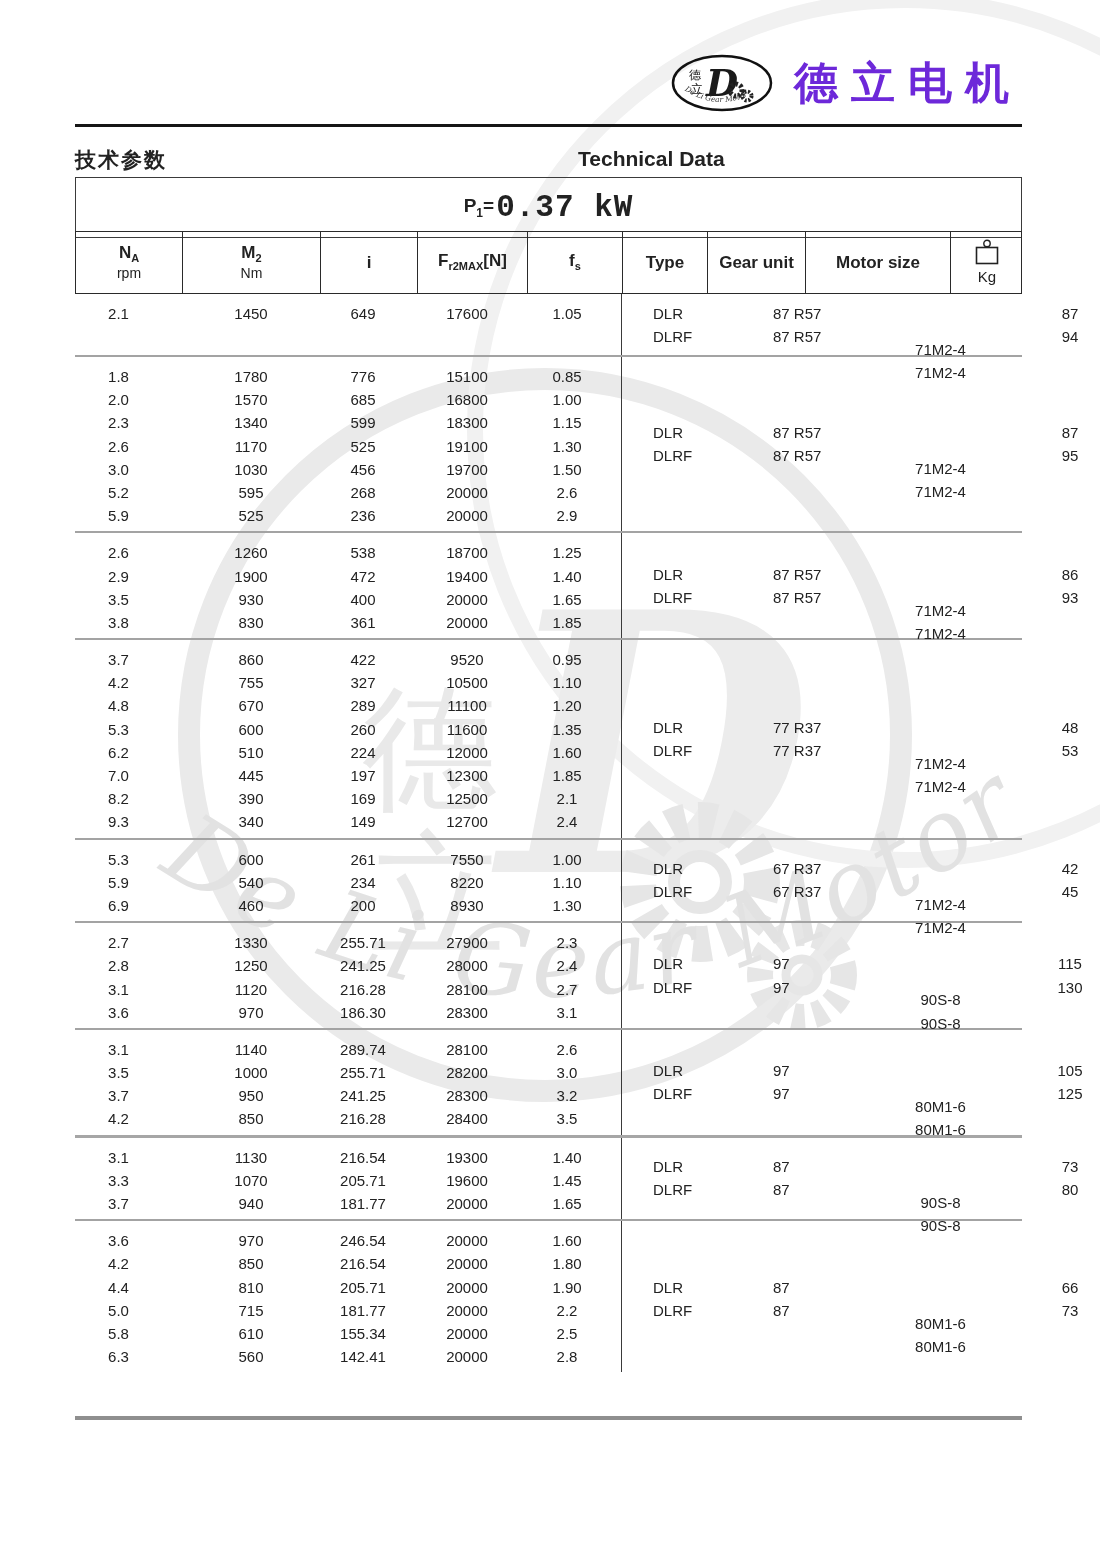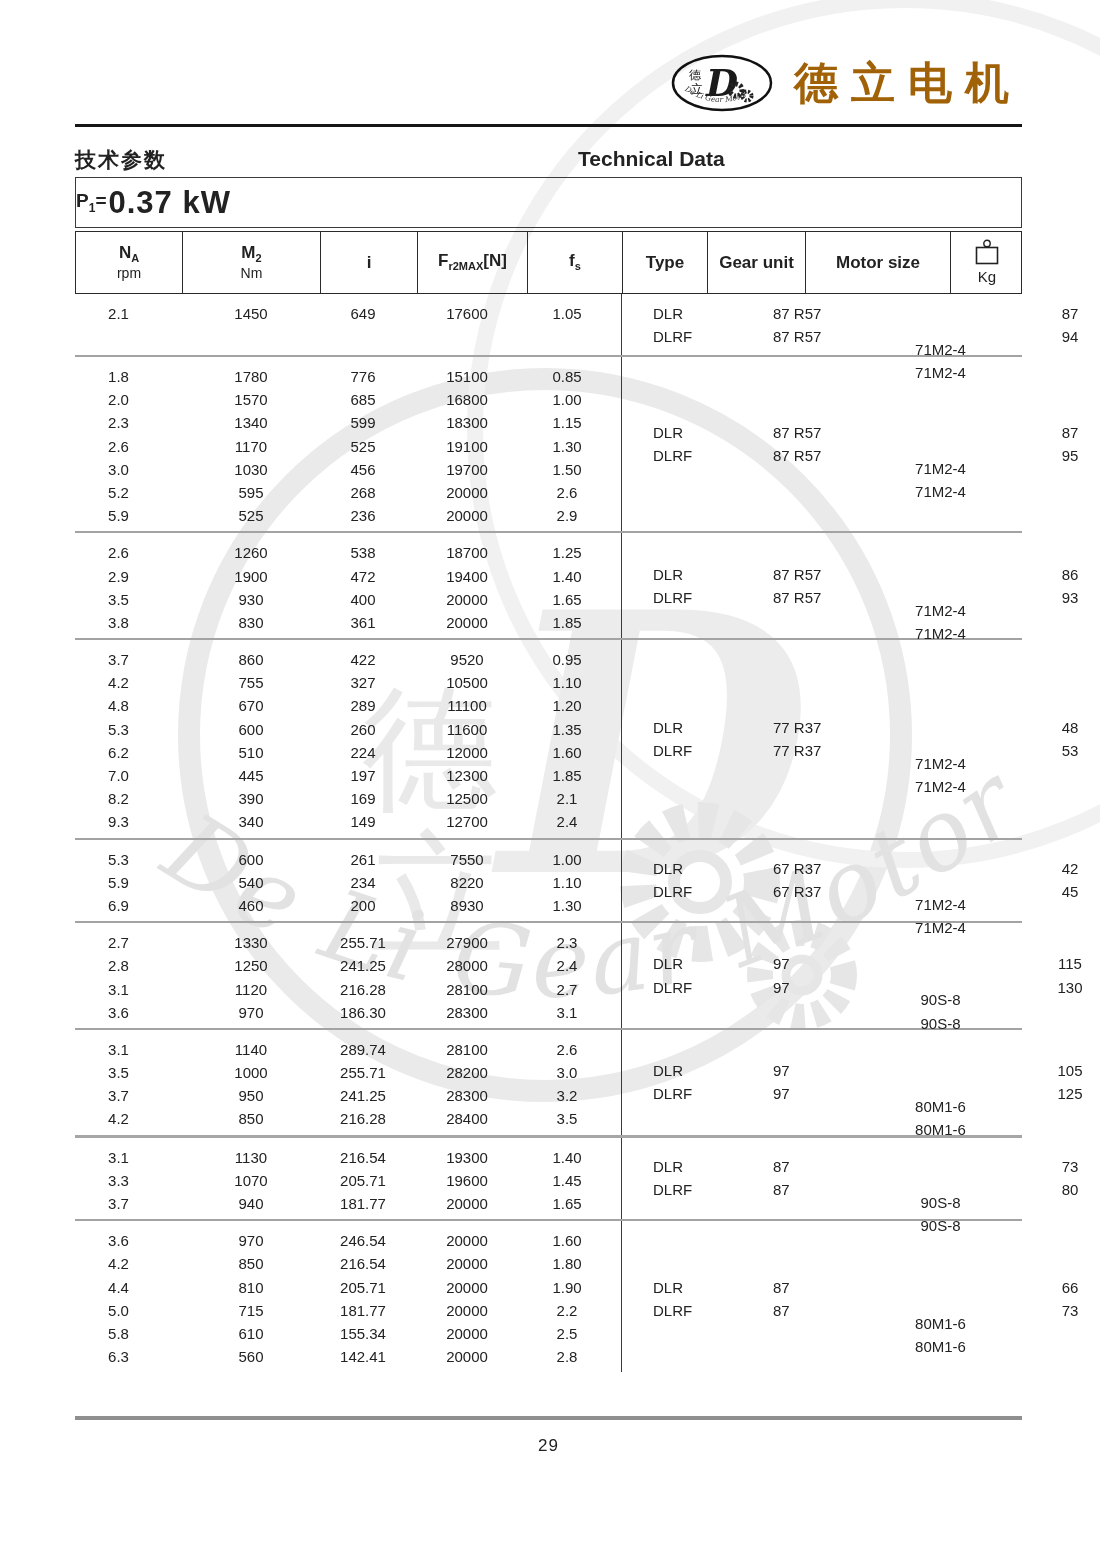--- a/index.html
+++ b/index.html
@@ -4,34 +4,34 @@
 <style>
   html,body{margin:0;padding:0;background:#fff;}
   .page{position:relative;width:1100px;height:1555px;background:#fff;overflow:hidden;
         font-family:"Liberation Sans",sans-serif;color:#222;}
   .wm{position:absolute;left:0;top:0;width:1100px;height:1555px;z-index:0;pointer-events:none;}
   .content{position:absolute;left:75px;top:0;width:947px;height:1555px;z-index:1;}
 
   
   .brand{position:absolute;top:46px;right:0;display:flex;align-items:center;gap:14px;}
   .brand-cn{font-family:"DejaVu Serif",serif;font-weight:bold;font-size:44px;letter-spacing:13px;
-            line-height:1;white-space:nowrap;color:#a16207;}
+            line-height:1;white-space:nowrap;color:#6d28d9;}
   .top-rule{position:absolute;top:124px;left:0;width:100%;height:2.5px;background:#161616;}
 
   
   .titles{position:absolute;top:146px;left:0;width:100%;height:28px;}
   .title-cn{position:absolute;left:0;top:0;font-size:21px;font-weight:bold;letter-spacing:2px;}
   .title-en{position:absolute;left:503px;top:1px;font-size:21px;font-weight:bold;}
 
   
-  .power-box{position:absolute;top:177px;left:0;width:100%;height:51px;border:1.5px solid #3a3a3a;
-             box-sizing:border-box;display:flex;align-items:center;}
+  .power-box{position:absolute;top:177px;left:0;width:100%;height:61px;border:1.5px solid #3a3a3a;
+             box-sizing:border-box;display:flex;align-items:center;justify-content:center;}
   .p-pre{font-weight:bold;font-size:19px;}
   .p-pre sub{font-size:12px;}
-  .p-val{font-weight:bold;font-size:31px;letter-spacing:1px;margin-left:2px;}
+  .p-val{font-weight:bold;font-size:31px;letter-spacing:1px;margin-left:2px;font-family:Liberation Mono, monospace;}
 
   
   .sheet{position:absolute;top:231px;left:0;width:100%;}
   .thead{display:grid;grid-template-columns:107px 138px 97px 110px 95px 85px 98px 145px 72px;
          height:63px;border:1.5px solid #2a2a2a;box-sizing:border-box;background:transparent;}
   .hc{border-right:1px solid #2a2a2a;display:flex;flex-direction:column;align-items:center;
       justify-content:center;text-align:center;}
   .hc:last-child{border-right:none;}
   .hmain{font-weight:bold;font-size:17px;line-height:1.15;}
   .hmain sub{font-size:11px;}
@@ -597,17 +597,16 @@
                 <span class="vc v1">DLRF</span>
                 <span class="vc v2">87</span>
                 <span class="vc v3">80M1-6</span>
                 <span class="vc v4">73</span>
               </div>
             </div>
           </div>
         </div>
 
       <div class="bottom-rule"></div>
-      <div class="page-num">29</div>
     </div>
 
   </div>
 </div>
 
 </body></html>

